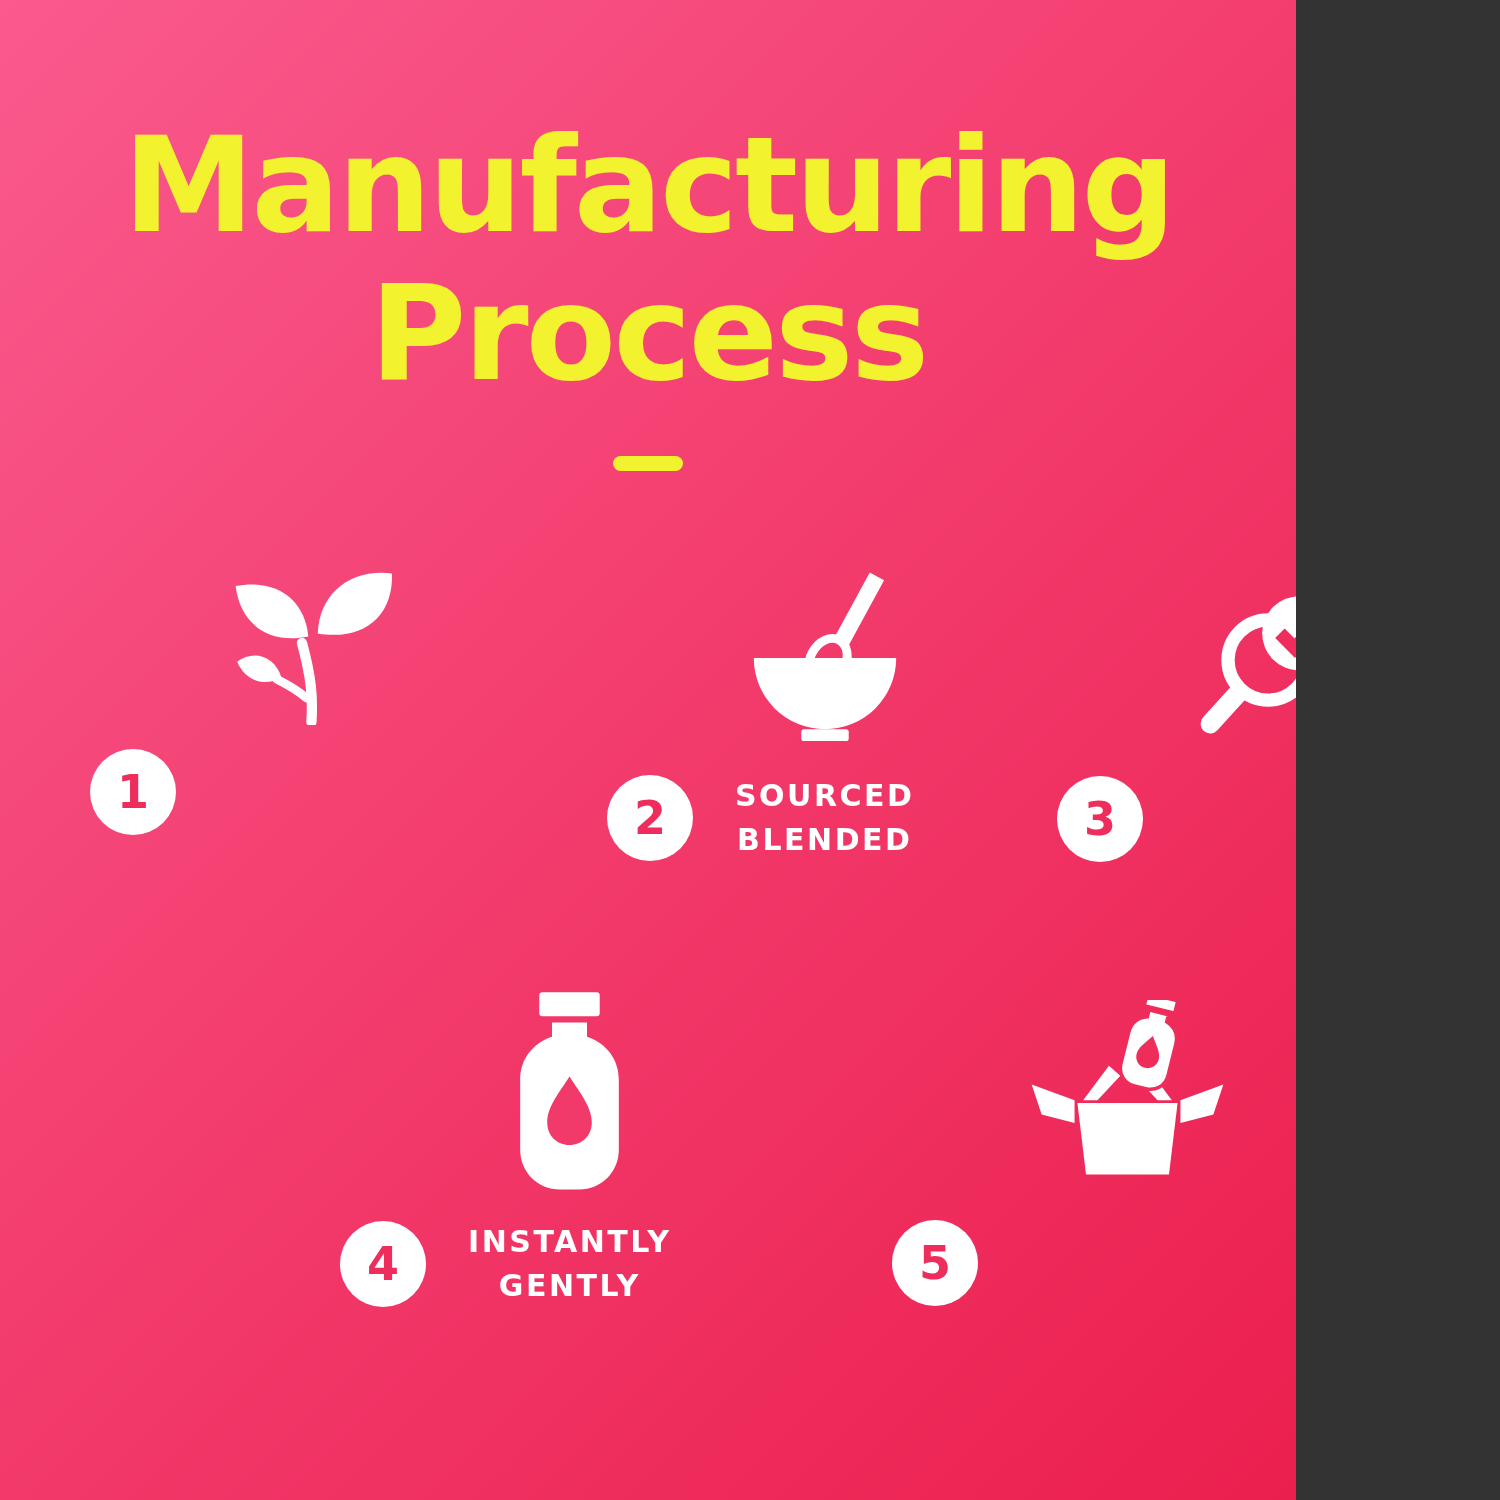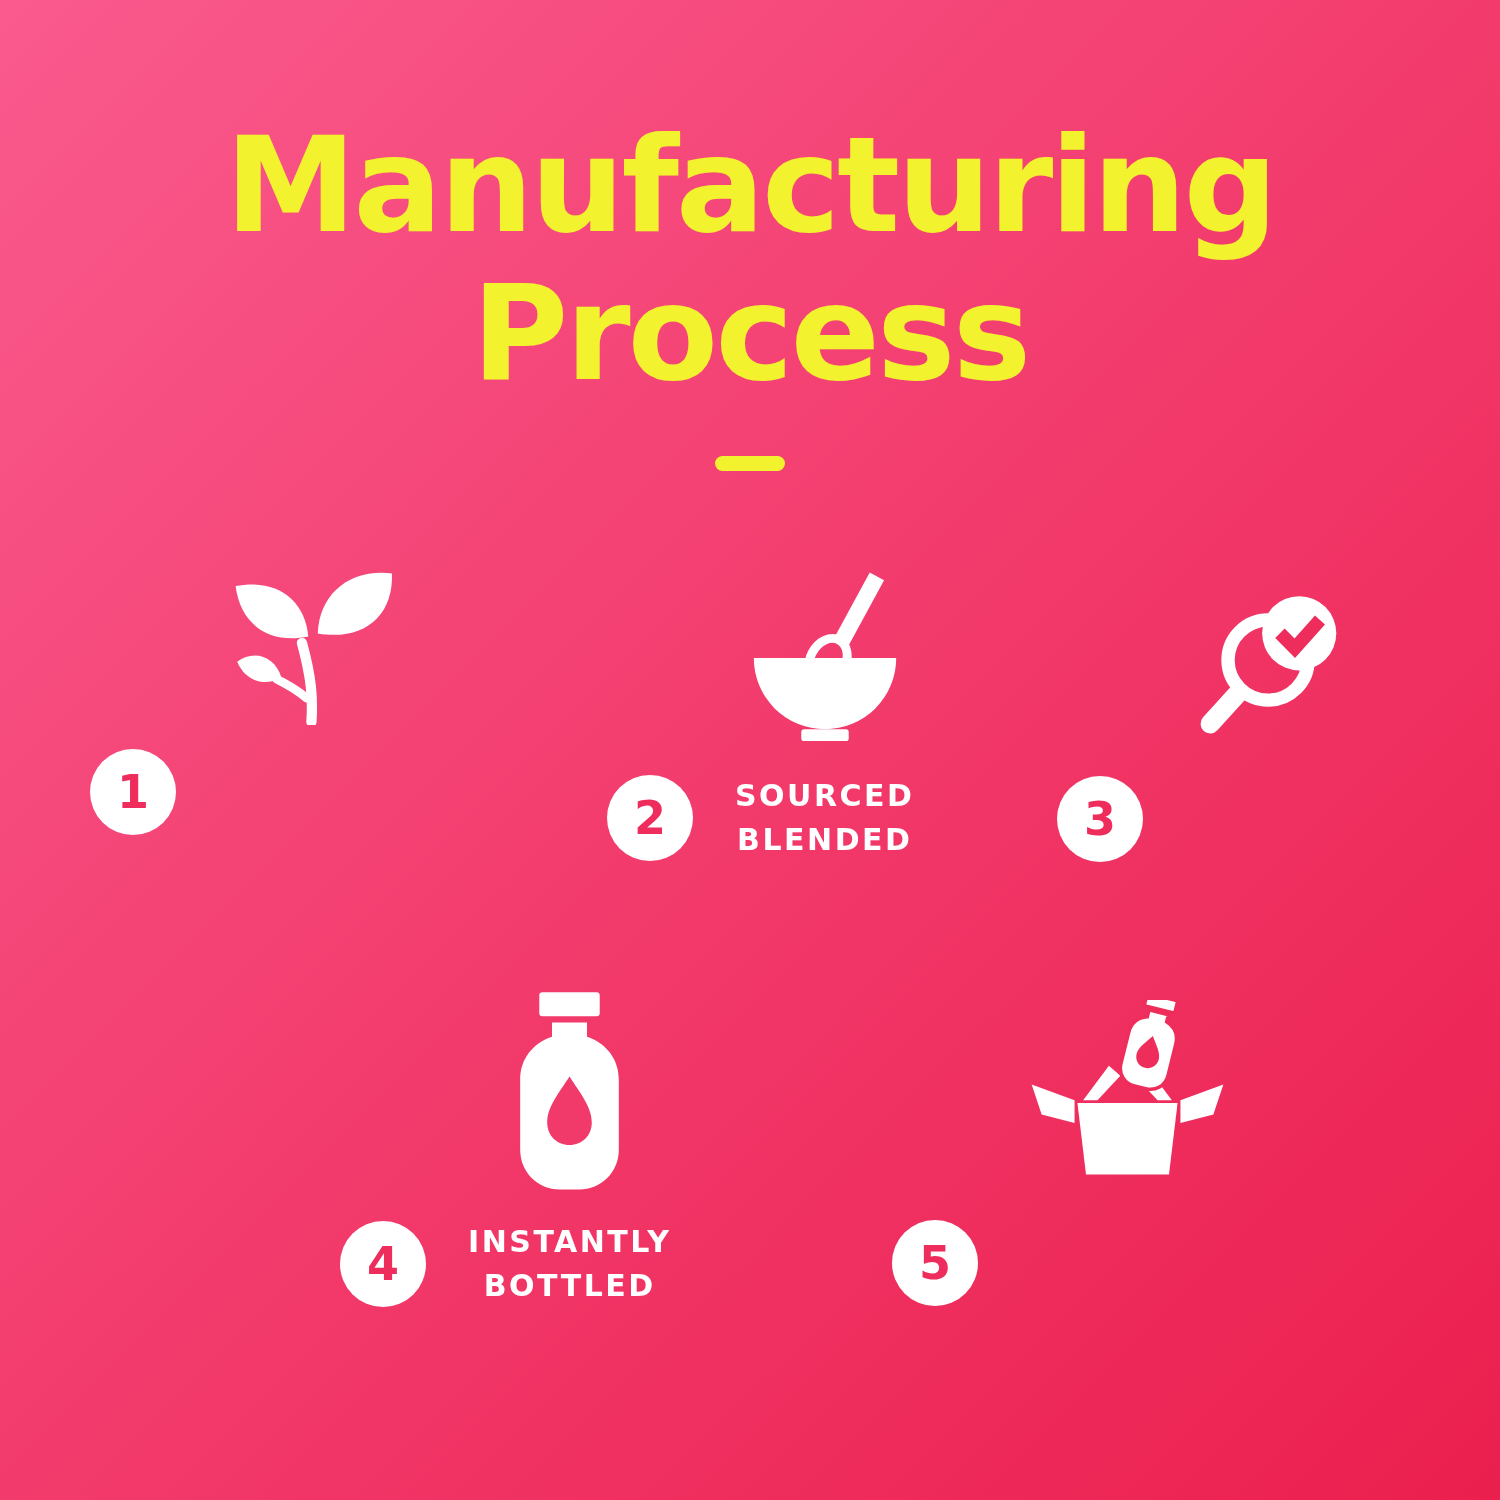--- a/index.html
+++ b/index.html
@@ -1,18 +1,18 @@
 <!DOCTYPE html>
 <html><head>
 <meta charset="utf-8">
 <style>
   html,body { margin:0; padding:0; background:#333; }
   .canvas {
     position:relative;
-    width:1500px; height:1500px;
+    width:1296px; height:1500px;
     background: linear-gradient(135deg, #fa5a8e 0%, #f23a6b 52%, #eb1f4e 100%);
     font-family:"DejaVu Sans", "Liberation Sans", sans-serif;
     overflow:hidden;
   }
 
   
   .header { position:absolute; top:112px; left:0; right:0; text-align:center; }
   .title {
     margin:0;
     font-size:132px; line-height:1.12; font-weight:800;
@@ -119,21 +119,21 @@
       <svg width="175" height="207" viewBox="0 0 110 130" aria-hidden="true">
         <rect x="36" y="2" width="38" height="15" rx="2" fill="#ffffff"></rect>
         <path d="M44,21 L44,30 C32,34 24,44 24,57 L24,101 C24,115 35,126 49,126 L61,126 C75,126 86,115 86,101 L86,57 C86,44 78,34 66,30 L66,21 Z" fill="#ffffff"></path>
         <path d="M55,55 C62,66 69,74 69,84 C69,92 63,98 55,98 C47,98 41,92 41,84 C41,74 48,66 55,55 Z" fill="#f1396a"></path>
       </svg>
     </div>
     <div class="num">
       <span>4</span>
     </div>
     <div class="label">INSTANTLY
-BOTTLED</div>
+GENTLY</div>
   </section>
 
   <section class="step step-5">
     <div class="icon">
       <svg width="215" height="186" viewBox="0 0 150 130" aria-hidden="true">
         <g fill="#ffffff">
           <polygon points="40,72 110,72 104,122 46,122"></polygon>
           <polygon points="38,70 8,59 15,80 38,86"></polygon>
           <polygon points="112,70 142,59 135,80 112,86"></polygon>
           <polygon points="44,70 62,46 70,53 54,70"></polygon>

